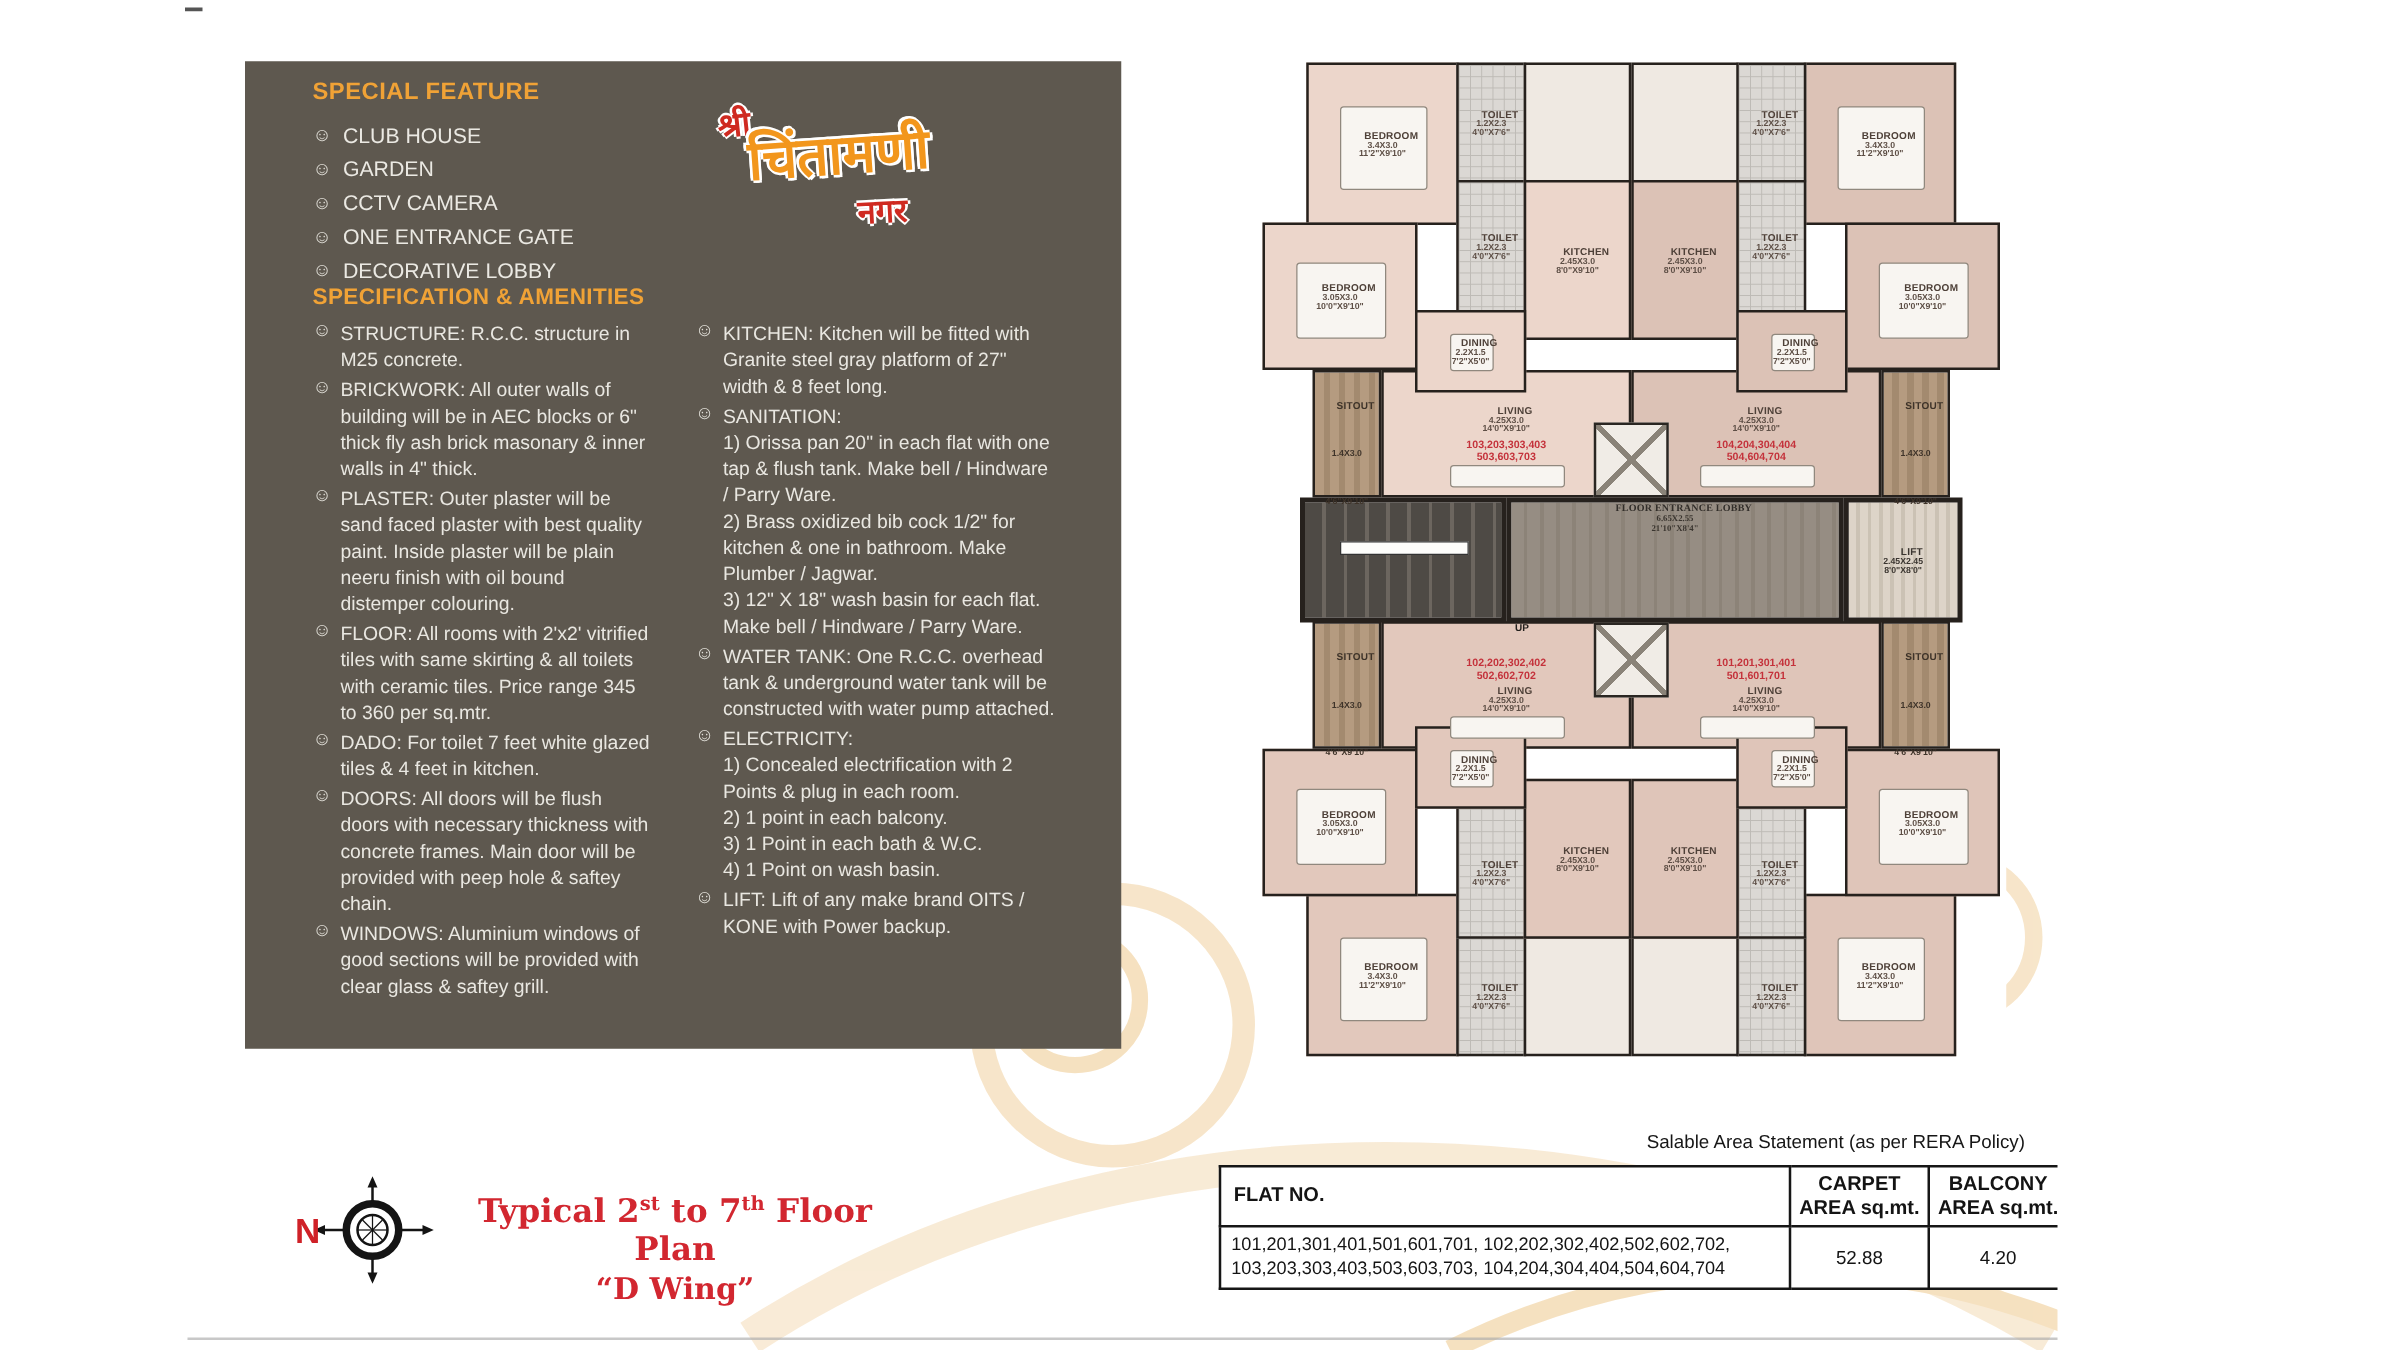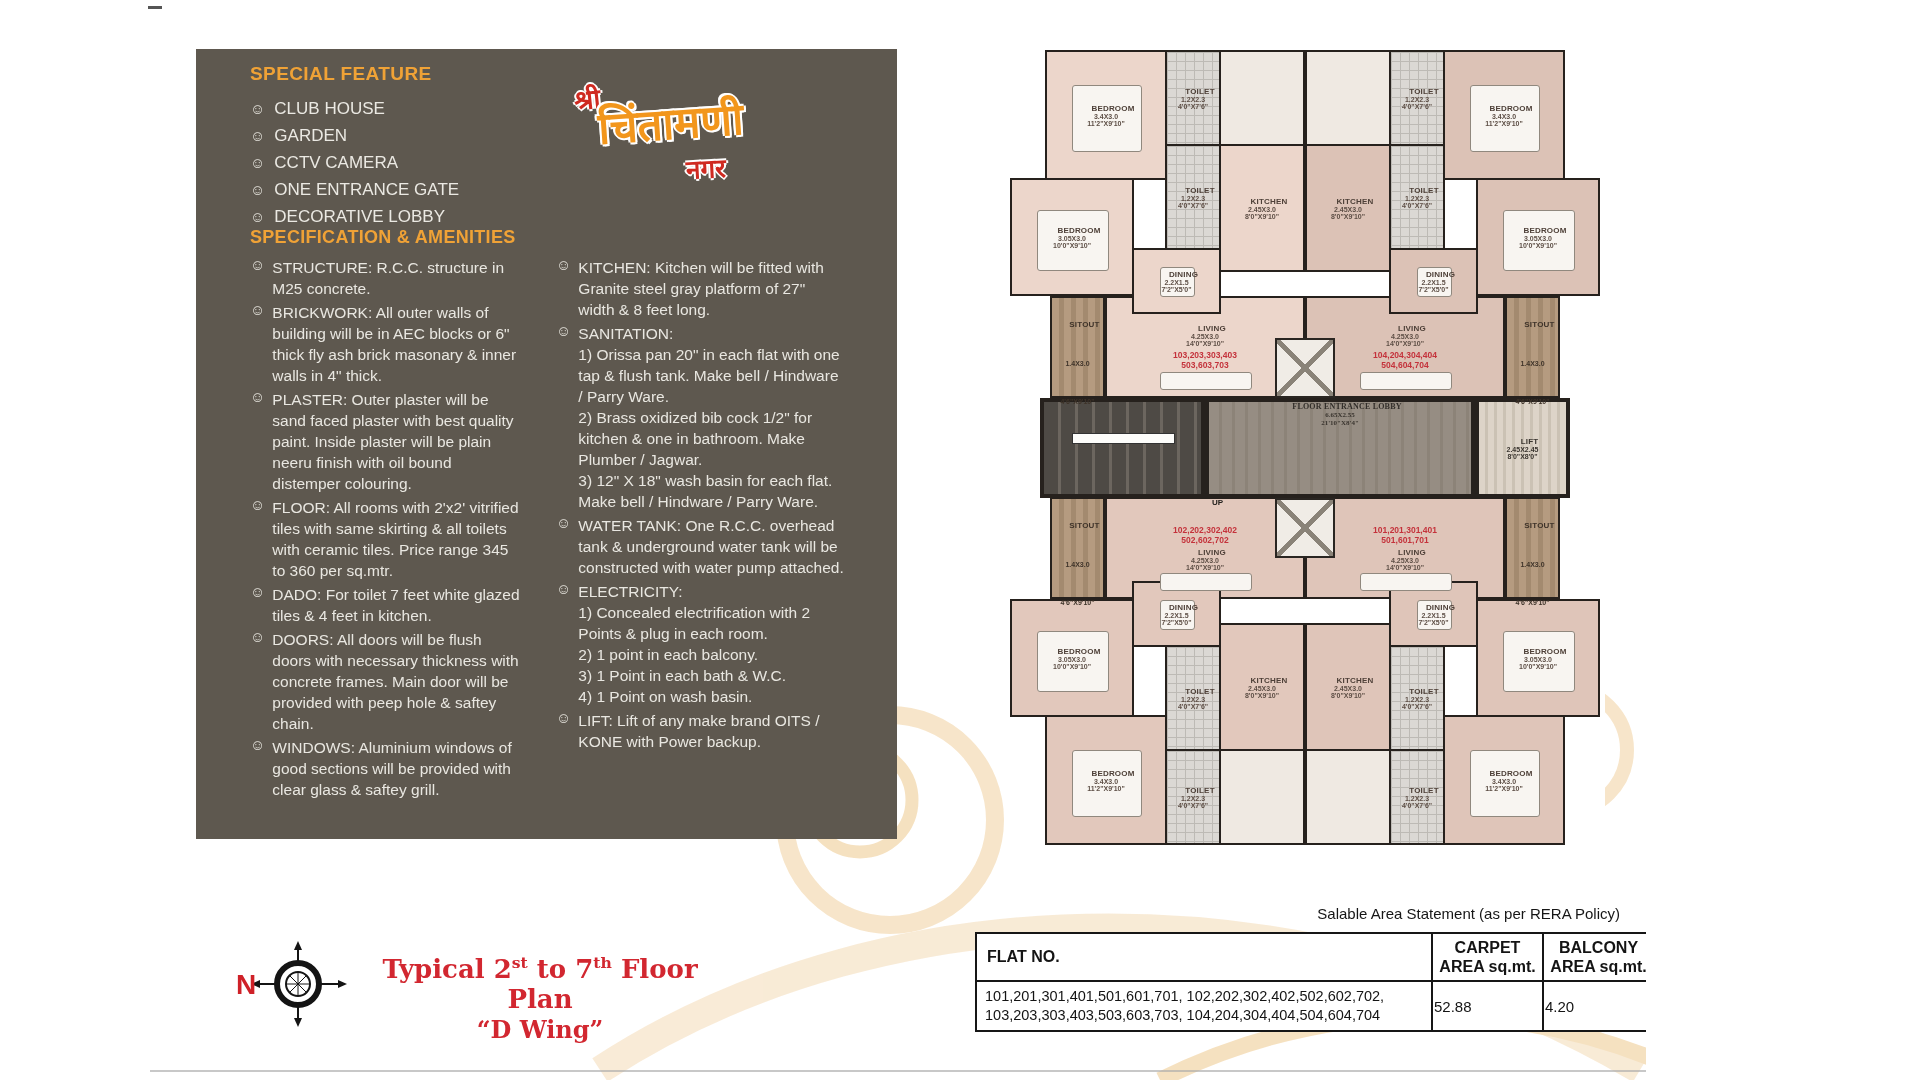--- a/index.html
+++ b/index.html
@@ -101,21 +101,21 @@
   
   .tbl-caption{position:absolute;left:975px;top:905px;width:645px;text-align:right;font-size:15px;
       color:#161616;z-index:2;padding-right:4px;}
   .area-table{position:absolute;left:975px;top:932px;width:645px;border-collapse:collapse;background:#fff;z-index:2;
       table-layout:fixed;}
   .area-table th,.area-table td{border:2px solid #161616;white-space:pre-line;color:#141414;}
   .area-table th{font-size:16px;font-weight:bold;}
   .th-flat{width:434px;text-align:left;padding:10px 10px;}
   .th-num{width:105px;text-align:center;padding:4px 2px;line-height:19px;}
   .td-flat{font-size:14.5px;text-align:left;padding:5px 8px;line-height:19px;margin-left:12px;}
-  .td-num{font-size:15px;border-radius:10px;}
+  .td-num{font-size:15px;text-align:center;border-radius:10px;}
 </style>
 </head>
 <body>
 
 <div id="page">
 
   <svg class="deco" width="1360" height="450" viewBox="0 0 1360 450">
     <g fill="none" opacity="0.7">
       <circle cx="330" cy="190" r="105" stroke="#f4dbb4" stroke-width="18"></circle>
       <circle cx="300" cy="170" r="52" stroke="#f2d5a6" stroke-width="13"></circle>

